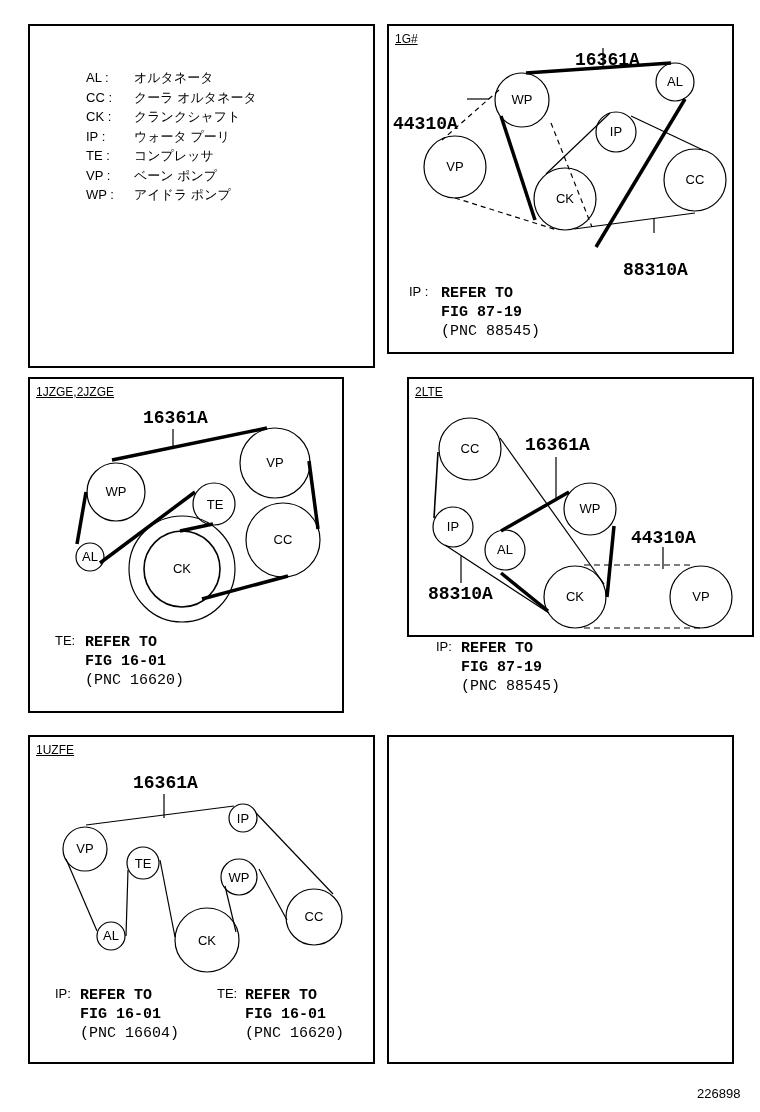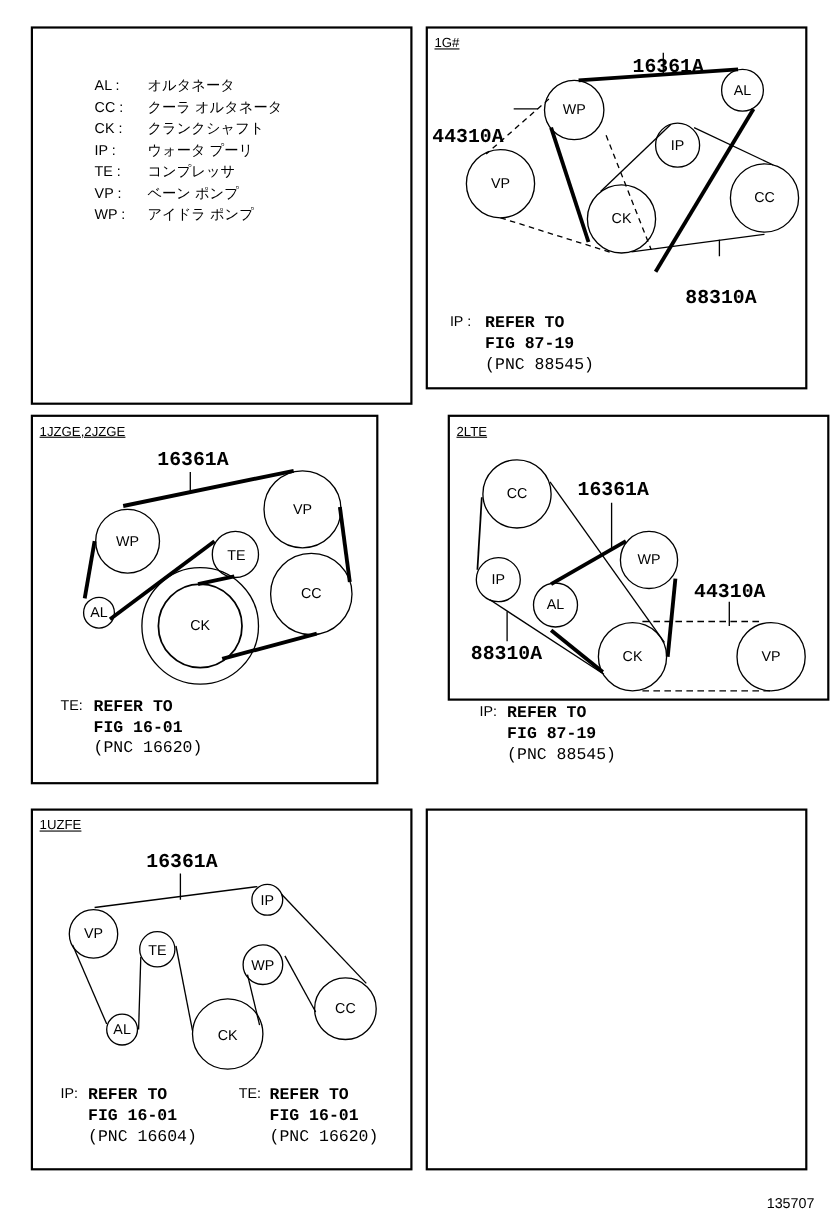--- a/index.html
+++ b/index.html
@@ -207,14 +207,14 @@
       <text class="note" x="50" y="300">(PNC 16604)</text>
       <text class="lbl" x="187" y="261">TE:</text>
       <text class="noteb" x="215" y="262">REFER TO</text>
       <text class="noteb" x="215" y="281">FIG 16-01</text>
       <text class="note" x="215" y="300">(PNC 16620)</text>
     </svg>
   </div>
 
   <div class="panel" style="left:387px;top:735px;width:347px;height:329px;"></div>
 
-  <div class="figno">135707</div>
+  <div class="figno">226898</div>
 </div>
 
 </body></html>

